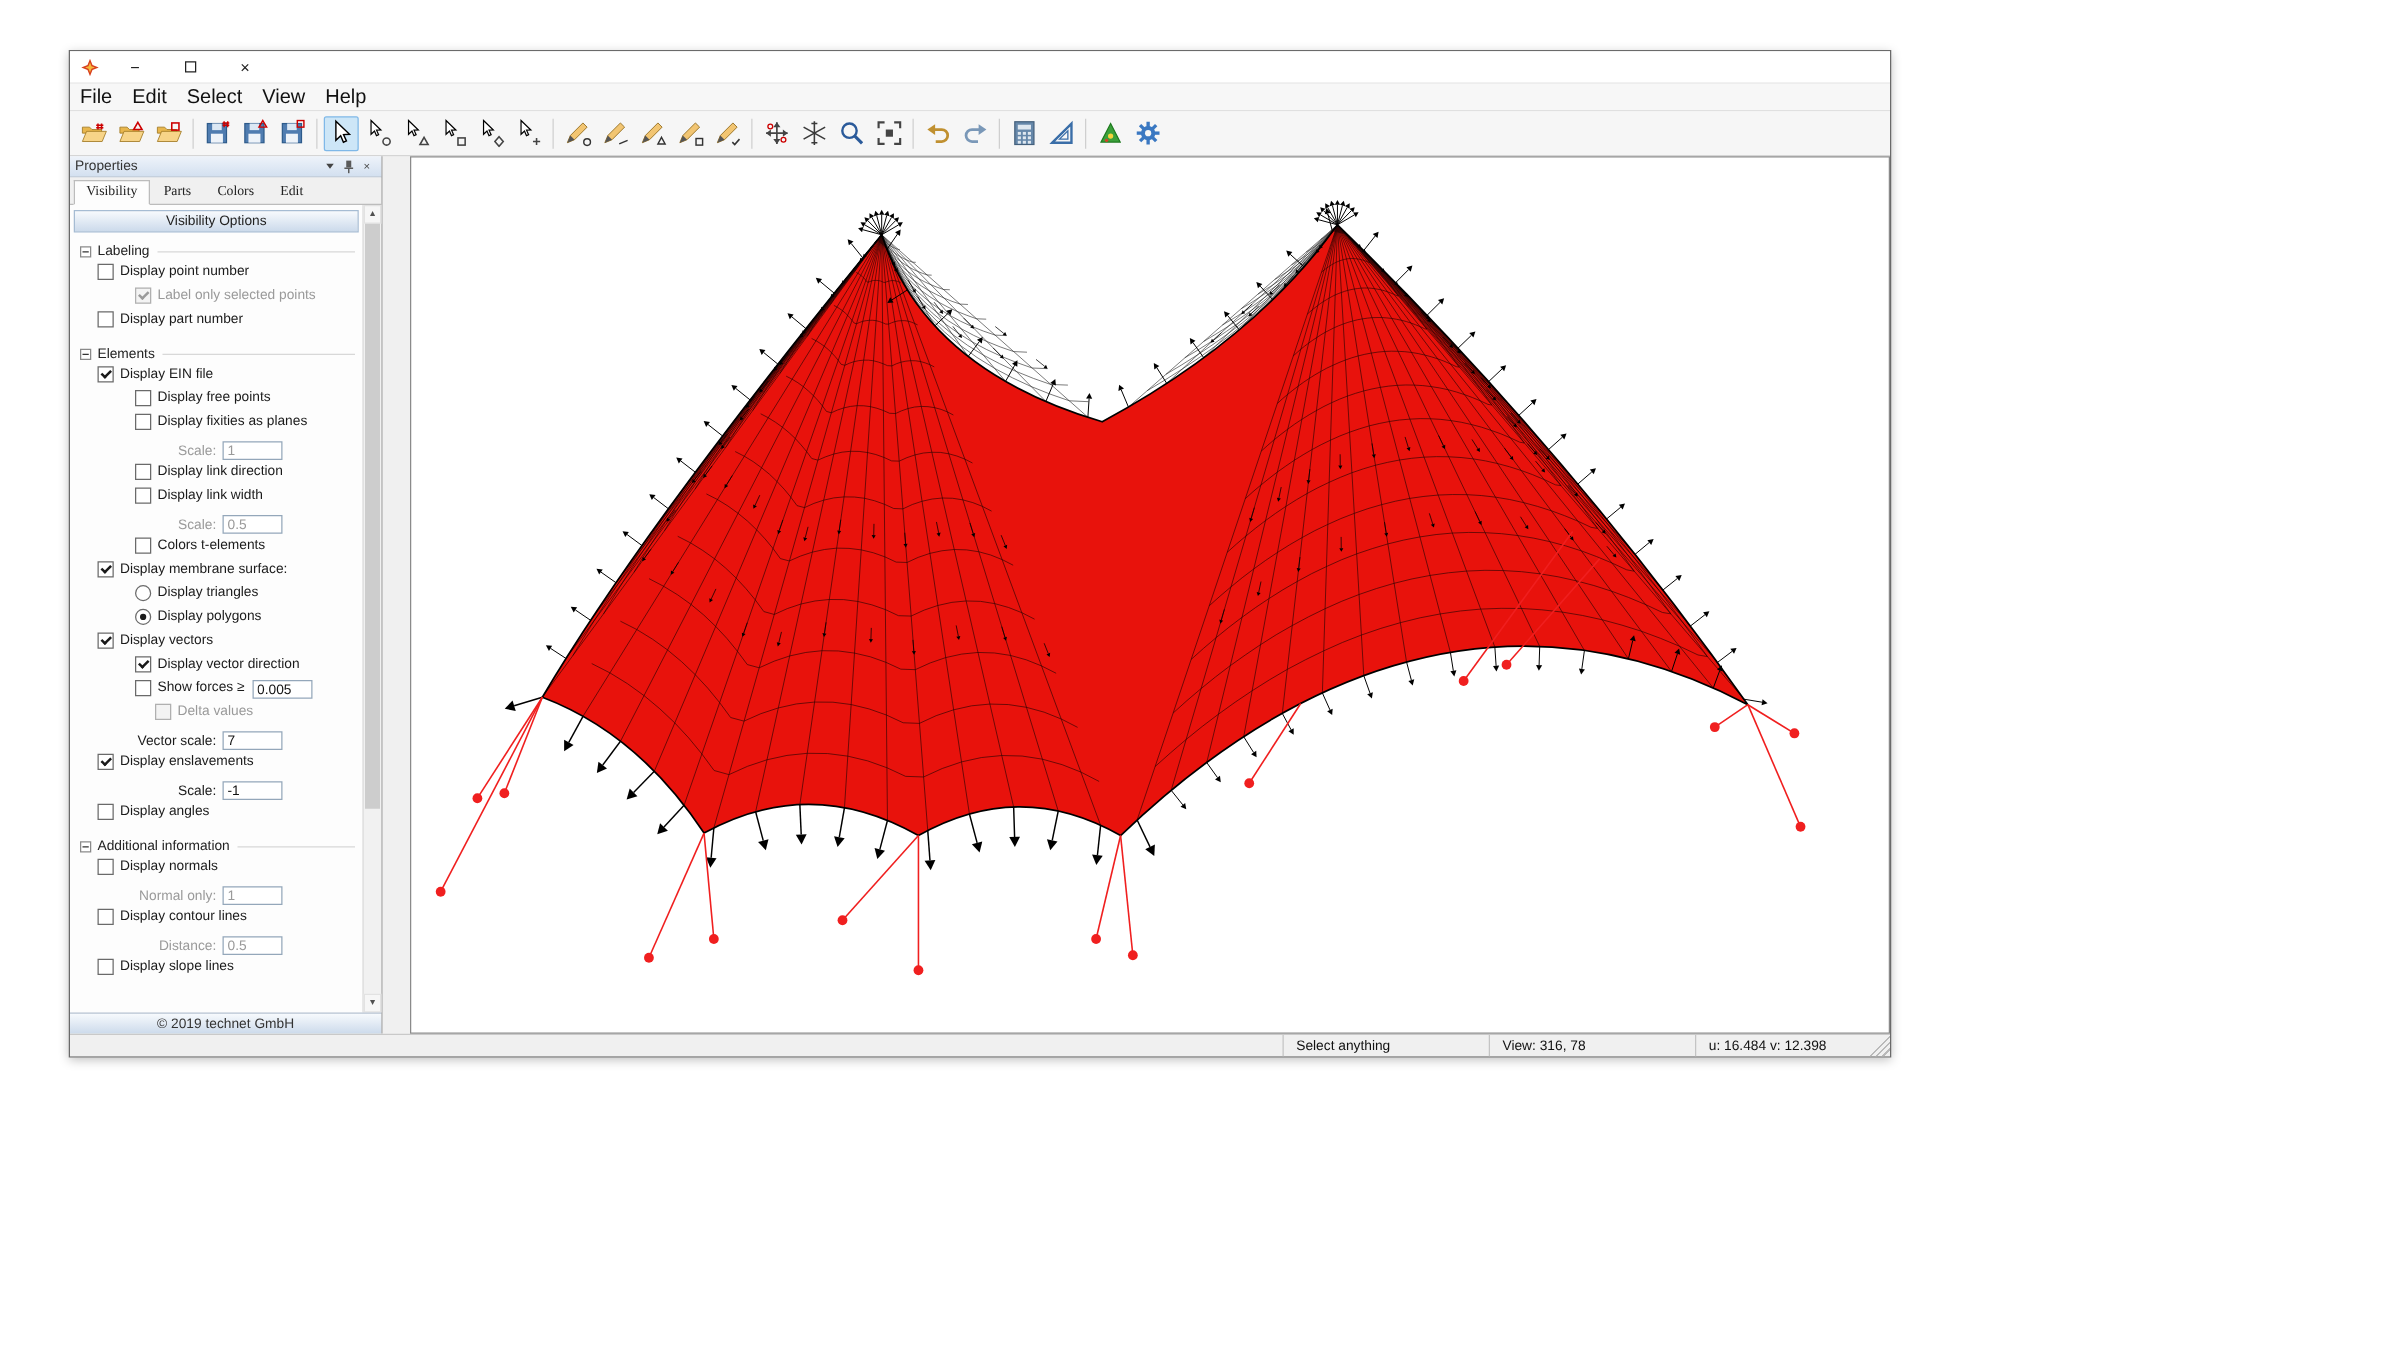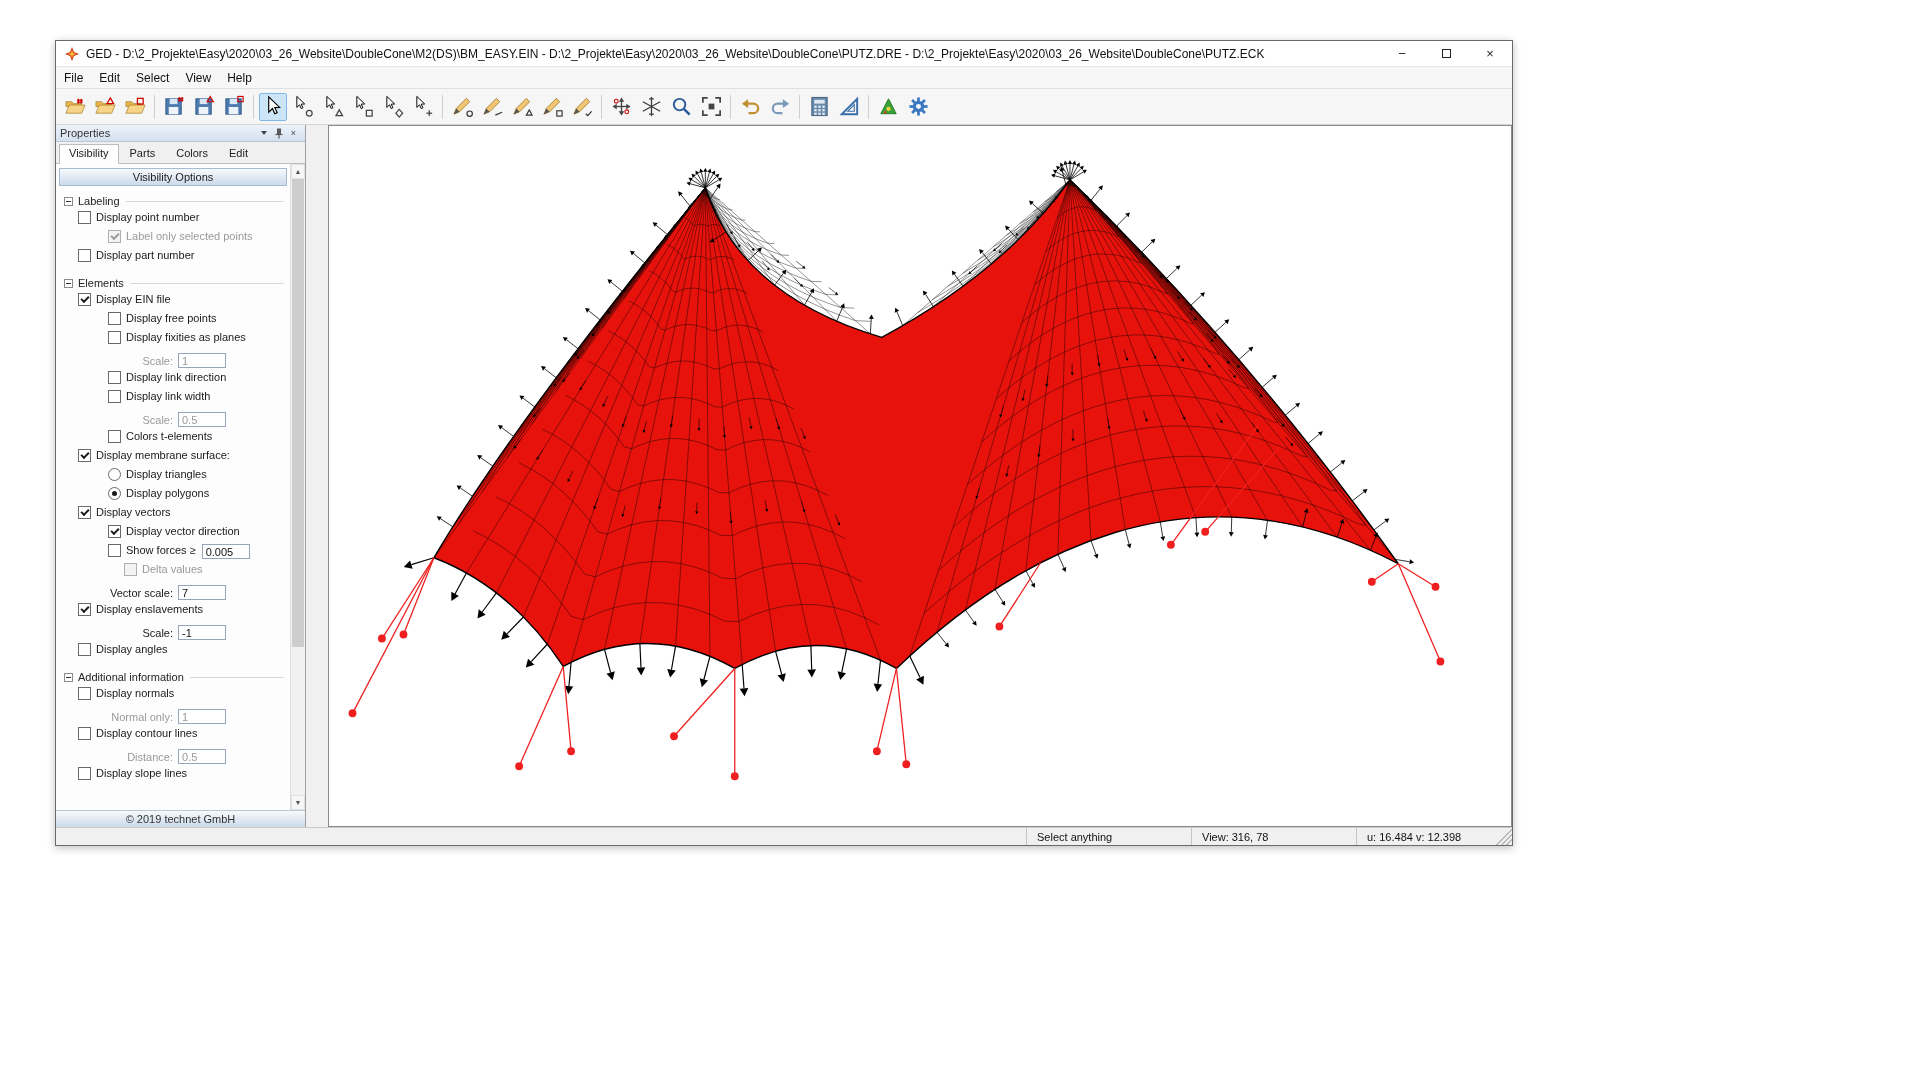--- a/index.html
+++ b/index.html
@@ -14,21 +14,21 @@
   .titlebar{height:26px;background:#ffffff;display:flex;align-items:center;flex:none;
     border-bottom:1px solid #e4e4e4;}
   .app-icon{width:16px;height:16px;margin:0 6px 0 8px;flex:none;}
   .title-text{flex:1;font-size:12px;color:#111;white-space:nowrap;overflow:hidden;text-overflow:ellipsis;}
   .wbtn{width:44px;height:26px;display:flex;align-items:center;justify-content:center;
     font-size:13px;color:#222;flex:none;}
   .wbtn.max span{display:inline-block;width:9px;height:9px;border:1px solid #222;}
 
   
   .menubar{height:22px;background:#f7f7f7;display:flex;align-items:center;flex:none;
-    border-bottom:1px solid #e0e0e0;font-size:12px;color:#111;text-align:center;}
+    border-bottom:1px solid #e0e0e0;font-size:16px;color:#111;text-align:center;}
   .menu-item{padding:2px 8px;}
 
   
   .toolbar{height:36px;background:#f6f6f6;border-bottom:1px solid #d5d5d5;display:flex;
     align-items:center;padding:0 4px;flex:none;}
   .tbtn{width:28px;height:28px;display:flex;align-items:center;justify-content:center;
     border:1px solid transparent;border-radius:2px;margin:0 1px;flex:none;}
   .tbtn.active{background:#cde6f7;border-color:#7fb8e8;}
   .tsep{width:1px;height:24px;background:#cfcfcf;margin:0 4px;flex:none;}
   .tbtn svg{display:block;}
@@ -39,21 +39,21 @@
   
   .panel{width:250px;flex:none;display:flex;flex-direction:column;background:#f0f0f0;
     border-right:1px solid #9f9f9f;}
   .panel-title{height:17px;background:linear-gradient(#eef3fa,#d3e0f0);border-bottom:1px solid #b9c6d6;
     display:flex;align-items:center;font-size:11px;color:#333;padding:0 4px;flex:none;}
   .panel-title .pt-label{flex:1;}
   .pt-btn{width:15px;height:13px;display:flex;align-items:center;justify-content:center;
     font-size:9px;color:#444;flex:none;}
   .tri-down{width:0;height:0;border-left:3.5px solid transparent;border-right:3.5px solid transparent;
     border-top:4px solid #444;}
-  .tabs{display:flex;background:#f0f0f0;padding:2px 20px 0 3px;border-bottom:1px solid #bcbcbc;flex:none;}
+  .tabs{display:flex;background:#f0f0f0;padding:2px 20px 0 3px;border-bottom:1px solid #bcbcbc;flex:none;font-family:Liberation Serif, serif;}
   .tab{font-size:11px;color:#222;padding:2px 9px 3px 9px;border:1px solid transparent;margin-right:1px;}
   .tab.active{background:#fdfdfd;border-color:#bcbcbc;border-bottom:1px solid #fdfdfd;margin-bottom:-1px;}
   .panel-body{flex:1;display:flex;min-height:0;}
   .rows{flex:1;background:#fdfdfd;overflow:hidden;padding-top:2px;}
   .vhead{height:18px;margin:2px 3px 4px 3px;border:1px solid #a6bcd3;
     background:linear-gradient(#f7fafd,#ccdaeb);display:flex;align-items:center;justify-content:center;
     font-size:11px;color:#222;}
   .ghead{display:flex;align-items:center;height:20px;padding-left:8px;margin-top:5px;font-size:11px;color:#222;text-align:right;}
   .gbox{width:9px;height:9px;border:1px solid #8a8a8a;position:relative;background:#fff;flex:none;margin-right:5px;}
   .gbox::after{content:'';position:absolute;left:1px;top:3px;width:5px;border-top:1px solid #333;}
@@ -102,21 +102,20 @@
 </head>
 <body>
 
 <div class="window">
 
   <div class="titlebar">
     <svg class="app-icon" viewBox="0 0 16 16">
       <path d="M8 1 L10 6 L15 8 L10 10 L8 15 L6 10 L1 8 L6 6 Z" fill="#d8401f"></path>
       <path d="M8 4 L9.2 7 L12 8 L9.2 9 L8 12 L6.8 9 L4 8 L6.8 7 Z" fill="#f5b83c"></path>
     </svg>
-    <div class="title-text">GED - D:\2_Projekte\Easy\2020\03_26_Website\DoubleCone\M2(DS)\BM_EASY.EIN - D:\2_Projekte\Easy\2020\03_26_Website\DoubleCone\PUTZ.DRE - D:\2_Projekte\Easy\2020\03_26_Website\DoubleCone\PUTZ.ECK</div>
     <div class="wbtn">−</div>
     <div class="wbtn max">
         <span></span>
       </div>
     <div class="wbtn">×</div>
   </div>
 
   <div class="menubar">
     <div class="menu-item">File</div>
     <div class="menu-item">Edit</div>

